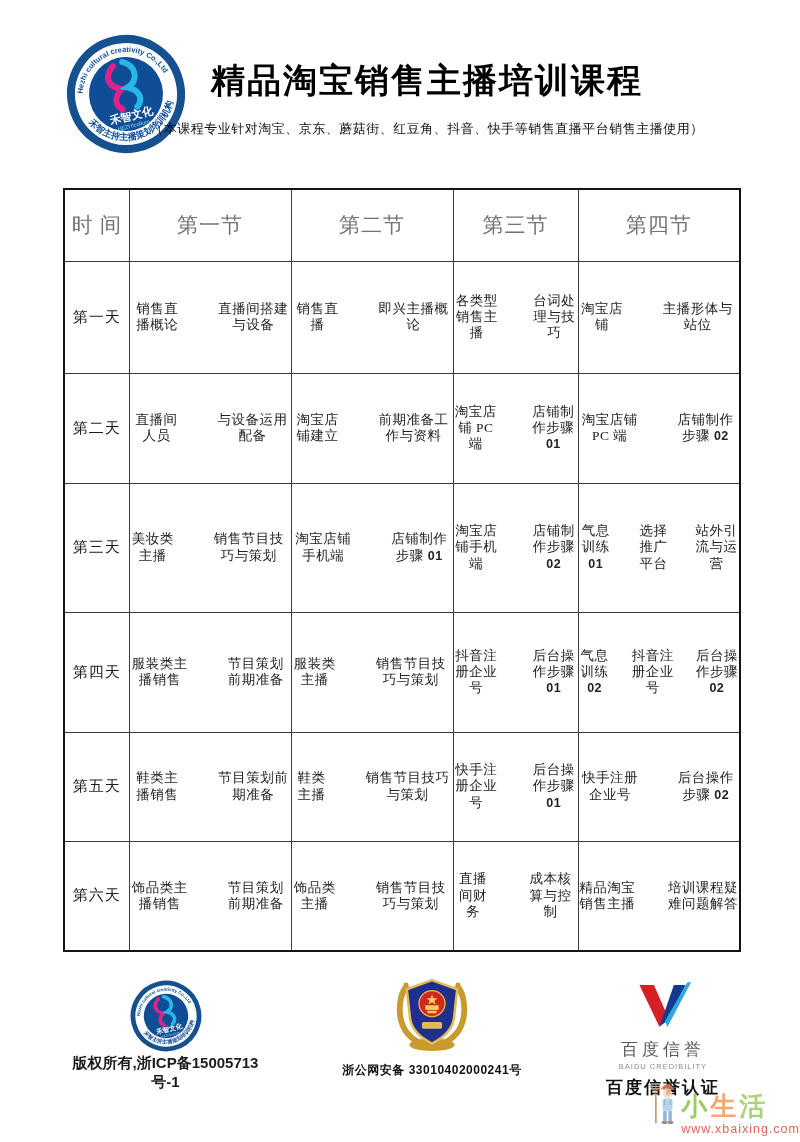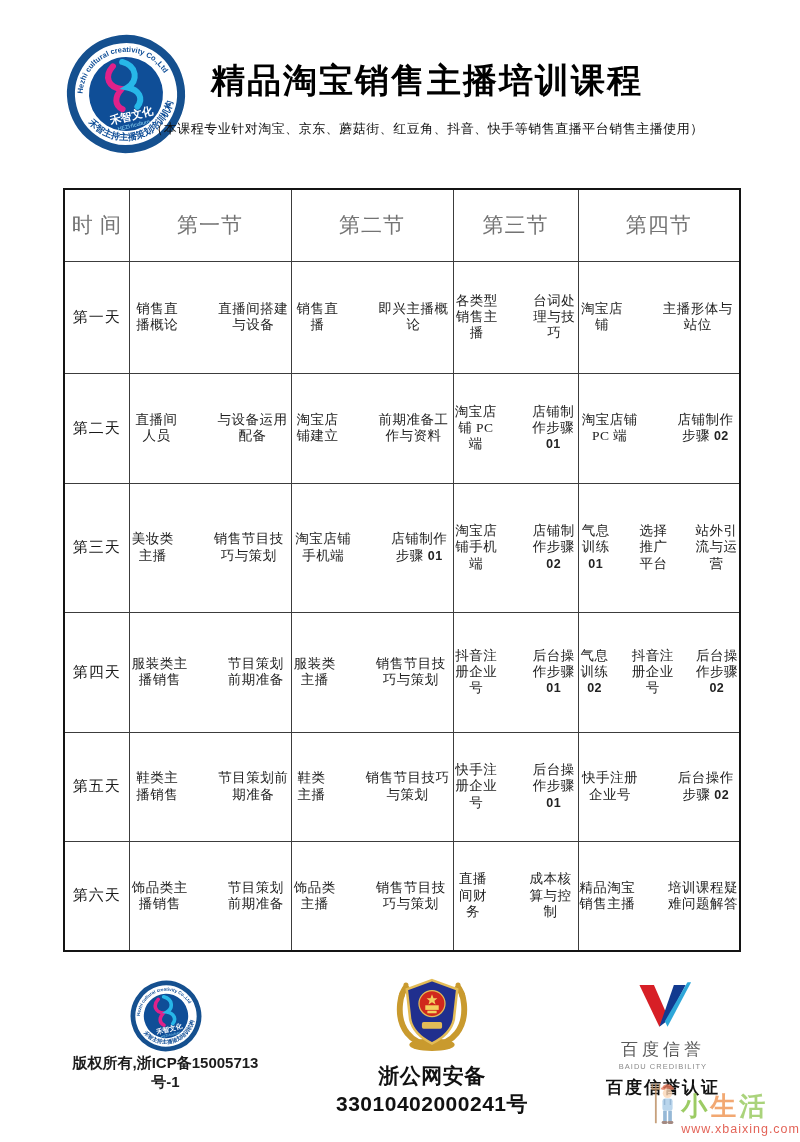--- a/index.html
+++ b/index.html
@@ -32,21 +32,21 @@
   .cell-lines{display:flex;flex-direction:row;justify-content:center;align-items:center;gap:31px;}
   .cell-lines.three{gap:21px;}
   .cell-line{font-size:13.5px;color:#222;letter-spacing:0.5px;line-height:1.2;}
   .cell-line .num{font-family:"Liberation Sans","DejaVu Sans",sans-serif;font-weight:bold;font-size:12.5px;}
   
   .footer-block{position:absolute;text-align:center;font-family:"Liberation Sans","DejaVu Sans",sans-serif;}
   .fb-left{left:63px;top:980px;width:205px;}
   .fb-center{left:318px;top:970px;width:228px;}
   .fb-right{left:583px;top:980px;width:160px;}
   .copyright-text{margin-top:2px;font-size:15px;font-weight:bold;color:#1c1c1c;}
-  .police-text{margin-top:4px;font-size:21px;font-weight:bold;color:#111;letter-spacing:0.5px;}
+  .police-text{margin-top:4px;font-size:12px;font-weight:bold;color:#111;letter-spacing:0.5px;}
   .baidu-cn{margin-top:4px;font-size:17px;color:#5a5a5a;letter-spacing:4px;}
   .baidu-en{margin-top:1px;font-size:7.5px;color:#8a8a8a;letter-spacing:1px;}
   .baidu-cert{margin-top:5px;font-size:17px;font-weight:bold;color:#111;letter-spacing:2px;}
   
   .watermark{position:absolute;left:650px;top:1074px;width:150px;display:flex;align-items:flex-end;
     font-family:"Liberation Sans","DejaVu Sans",sans-serif;}
   .wm-right{margin-left:2px;}
   .wm-text{font-size:26px;font-weight:bold;letter-spacing:3px;line-height:1;opacity:0.85;}
   .wm-text .c1{color:#8bc34a;} .wm-text .c2{color:#f09a5a;} .wm-text .c3{color:#9ccc65;}
   .wm-url{margin-top:3px;font-size:12.5px;color:#e05346;letter-spacing:1px;opacity:0.9;}

